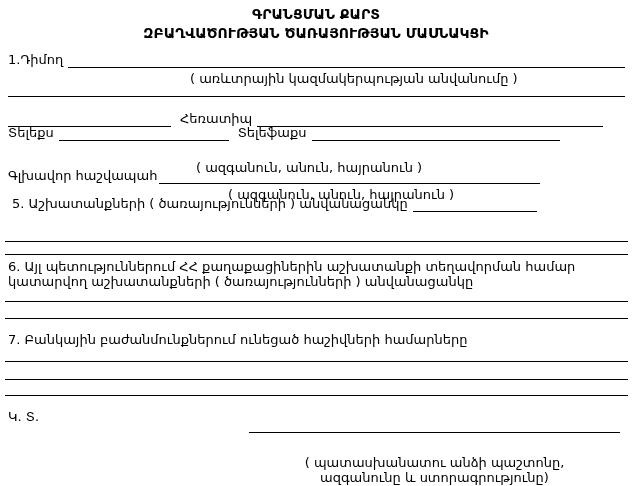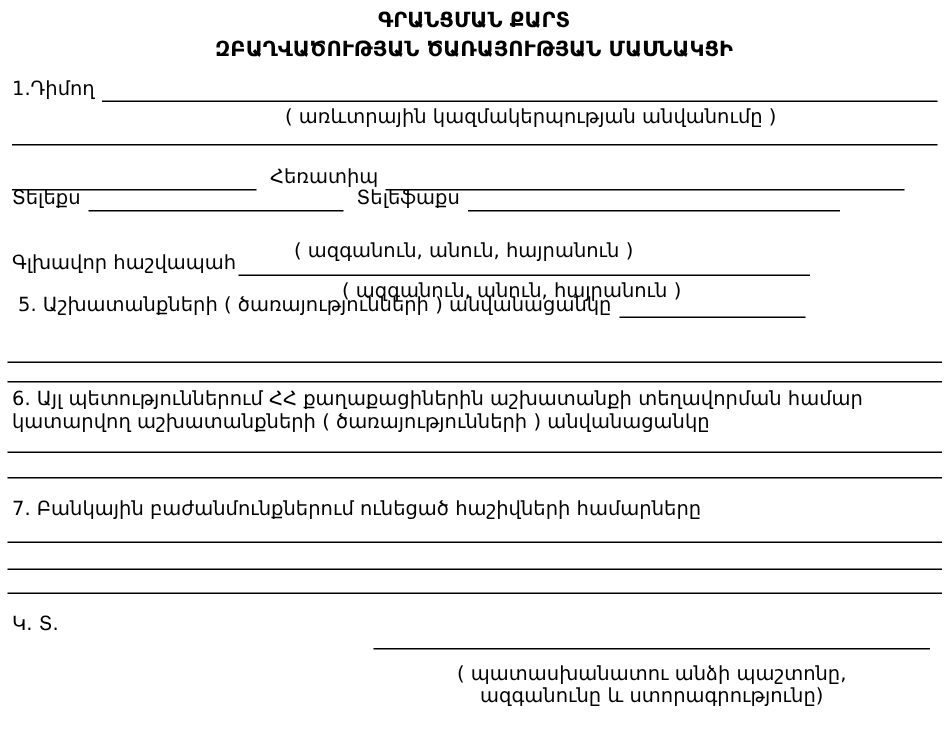--- a/index.html
+++ b/index.html
@@ -12,21 +12,21 @@
   .mid{white-space:pre;flex:0 0 auto;padding:0 5px 0 9px}
   .seg{flex:0 0 auto;border-bottom:1px solid #000;height:15px}
   .fill{flex:1 1 auto;border-bottom:1px solid #000;height:15px;overflow:hidden}
   .cap{position:absolute;line-height:15px;white-space:pre}
   .hrline{position:absolute;left:5px;right:4px;border-top:1px solid #000;height:0}
   .para{position:absolute;left:8px;right:8px;line-height:15px}
   .para div{white-space:pre}
   .sig{position:absolute;left:249px;width:371px;text-align:center}
   .sigline{height:15px;border-bottom:1px solid #000}
   .sigcap{line-height:15px;white-space:pre}
-  .sigcap.first{margin-top:9px}
+  .sigcap.first{margin-top:22px}
 </style>
 </head>
 <body>
 
 <div class="page">
 
   <div class="title" style="top:6px">ԳՐԱՆՑՄԱՆ ՔԱՐՏ</div>
   <div class="title" style="top:25px">ԶԲԱՂՎԱԾՈՒԹՅԱՆ ԾԱՌԱՅՈՒԹՅԱՆ ՄԱՍՆԱԿՑԻ</div>
 
   <div class="row" style="top:52px;left:8px;right:7px">

